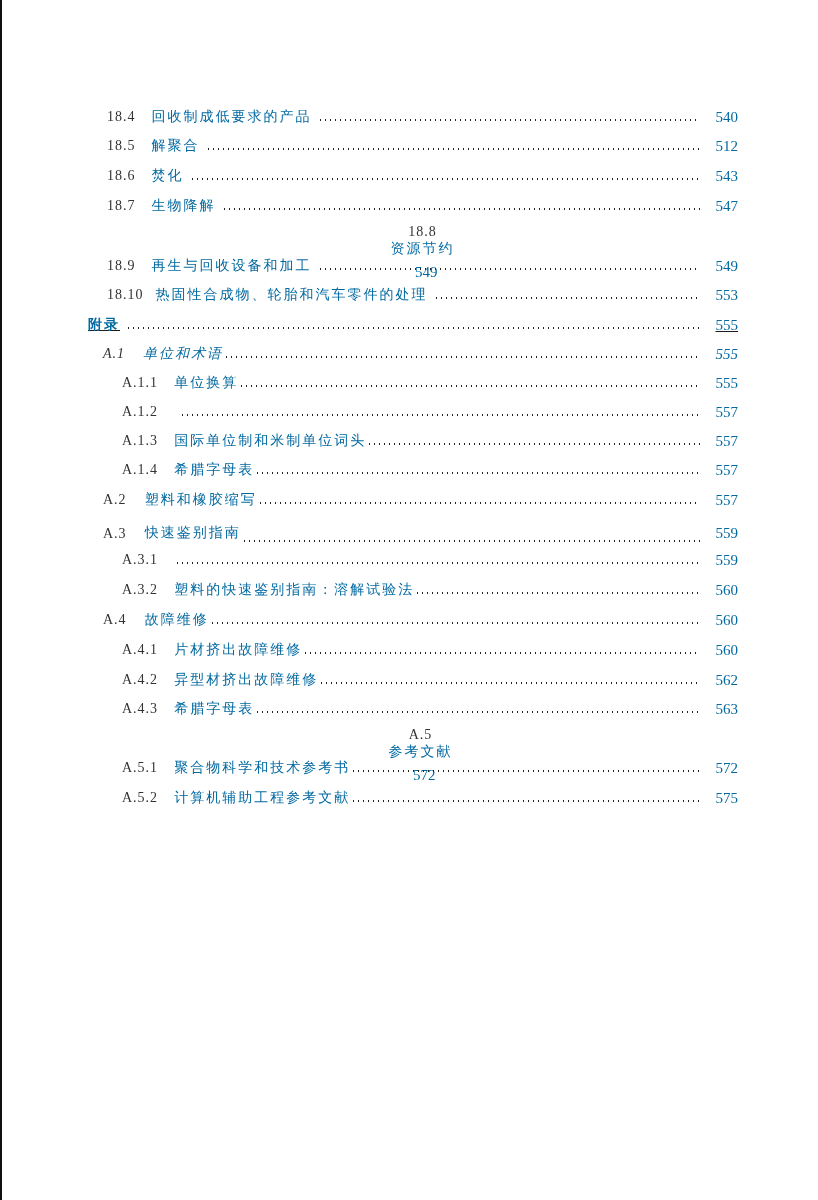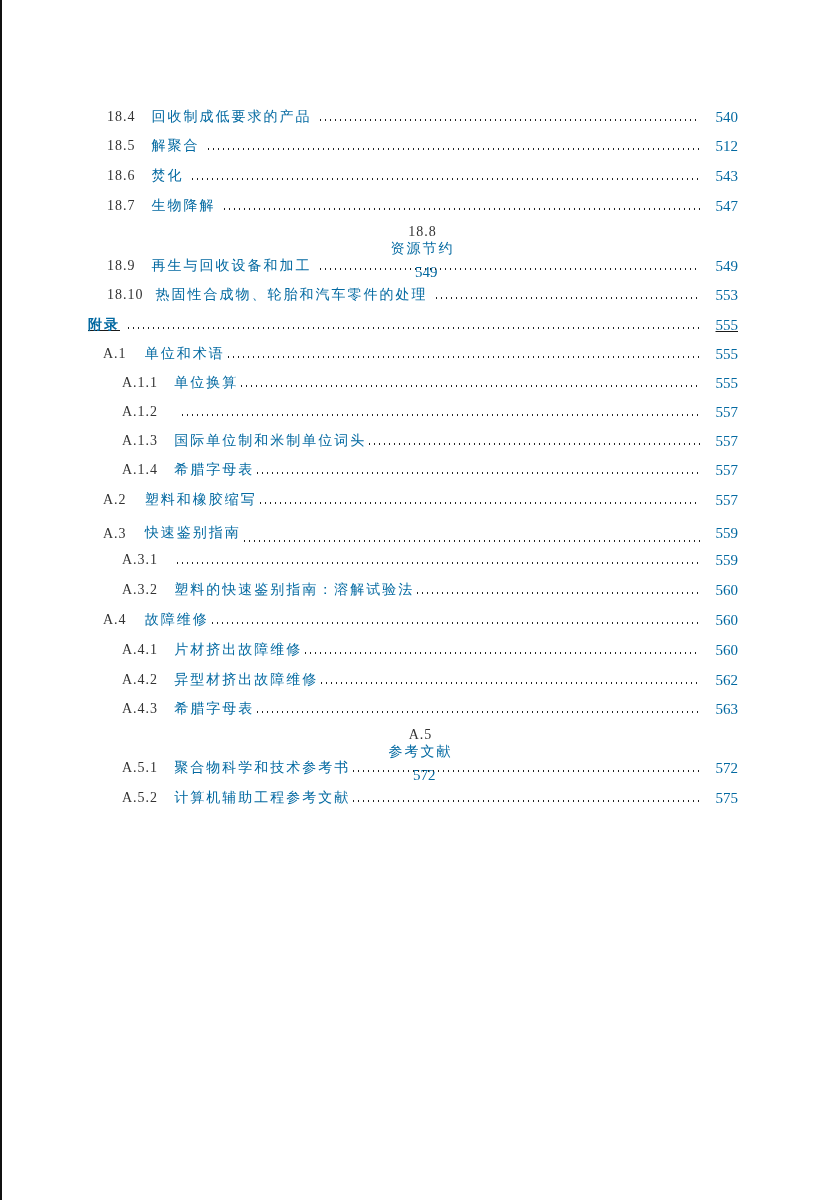--- a/index.html
+++ b/index.html
@@ -80,21 +80,21 @@
     <span class="leader"></span>
     <span class="page">553</span>
   </div>
     <div class="row" style="left: 88px; top: 209px; text-decoration: underline;">
     <span class="num"></span>
     <span class="gap" style="width: 0px;"></span>
     <span class="title bold">附录</span>
     <span class="leader"></span>
     <span class="page">555</span>
   </div>
-    <div class="row" style="left: 103px; top: 238px;">
+    <div class="row" style="left: 103px; top: 238px; font-style: italic;">
     <span class="num">A.1</span>
     <span class="gap" style="width: 18px;"></span>
     <span class="title">单位和术语</span>
     <span class="leader tight"></span>
     <span class="page">555</span>
   </div>
     <div class="row" style="left: 122px; top: 267px;">
     <span class="num">A.1.1</span>
     <span class="gap" style="width: 16px;"></span>
     <span class="title">单位换算</span>

